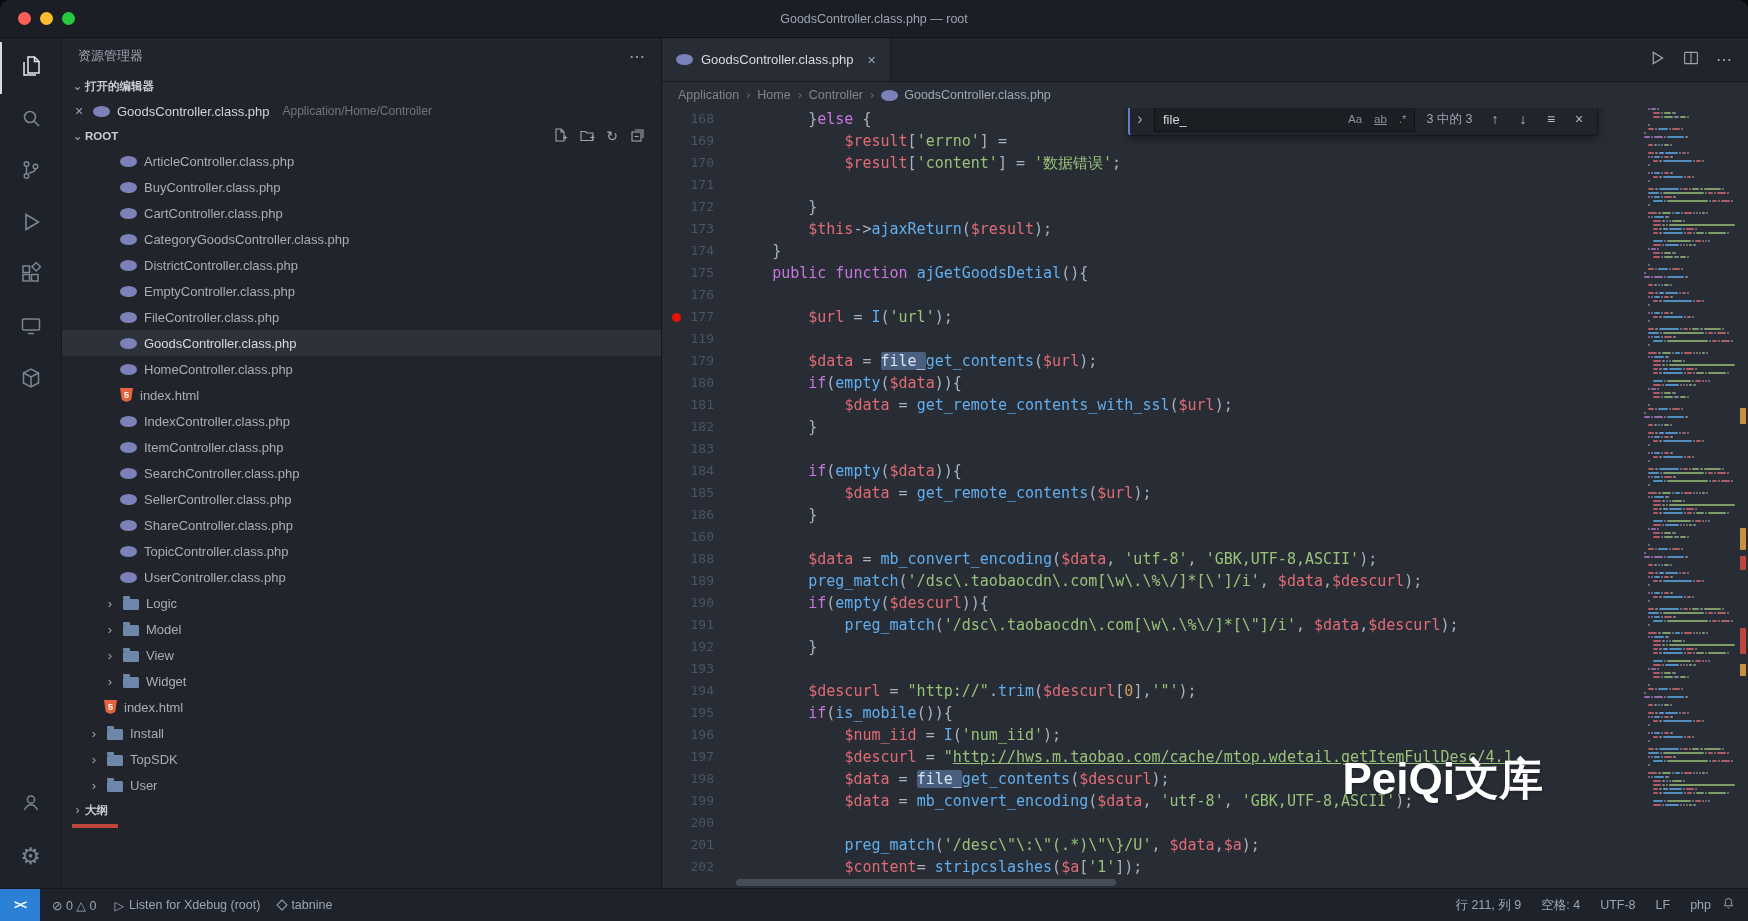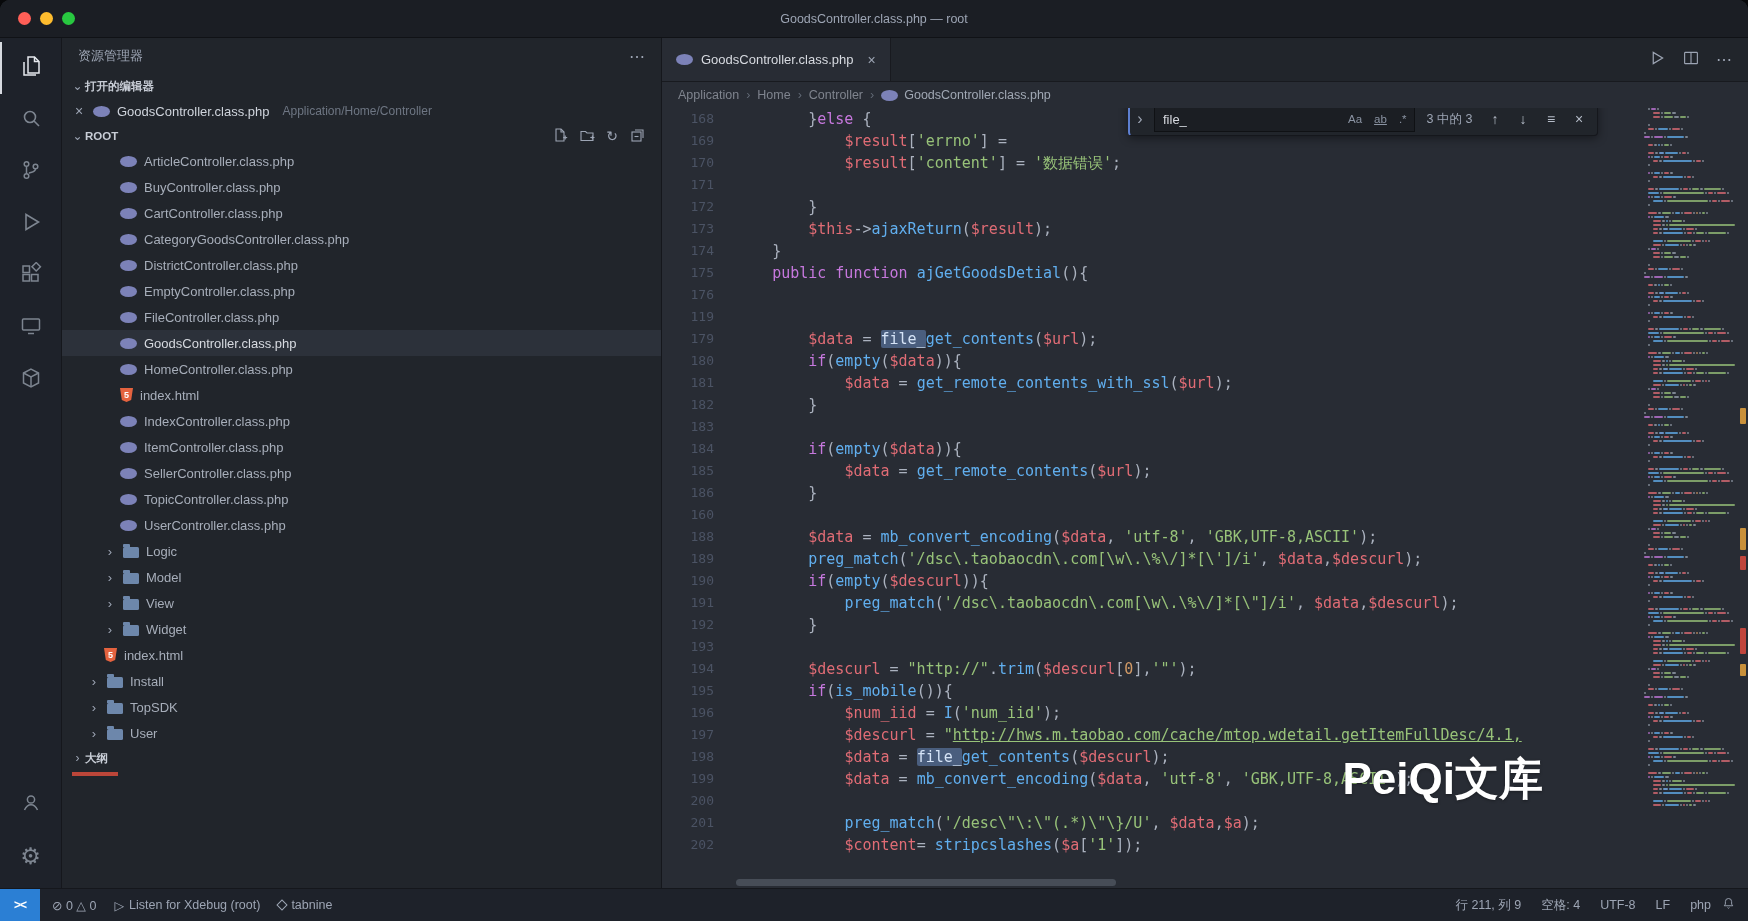--- a/index.html
+++ b/index.html
@@ -260,23 +260,31 @@
             <span class="tree-label">index.html</span>
           </div>
           <div class="tree-item" style="padding-left: 58px;">
             <span class="icon-php"></span>
             <span class="tree-label">IndexController.class.php</span>
           </div>
           <div class="tree-item" style="padding-left: 58px;">
             <span class="icon-php"></span>
             <span class="tree-label">ItemController.class.php</span>
           </div>
+          <div class="tree-item" style="padding-left: 58px;">
+            <span class="icon-php"></span>
+            <span class="tree-label">SearchController.class.php</span>
+          </div>
           <div class="tree-item" style="padding-left: 58px; align-items: center;">
             <span class="icon-php"></span>
             <span class="tree-label">SellerController.class.php</span>
+          </div>
+          <div class="tree-item" style="padding-left: 58px;">
+            <span class="icon-php"></span>
+            <span class="tree-label">ShareController.class.php</span>
           </div>
           <div class="tree-item" style="padding-left: 58px;">
             <span class="icon-php"></span>
             <span class="tree-label">TopicController.class.php</span>
           </div>
           <div class="tree-item" style="padding-left: 58px;">
             <span class="icon-php"></span>
             <span class="tree-label">UserController.class.php</span>
           </div>
           <div class="tree-item" style="padding-left: 42px;">
@@ -370,20 +378,21 @@
         <div class="code-lines">
             <div class="code-line"><span class="gutter">168</span><span class="line-content"><span>        </span><span class="tk-f">}</span><span class="tk-k">else</span><span class="tk-f"> {</span></span></div>
             <div class="code-line"><span class="gutter">169</span><span class="line-content"><span>            </span><span class="tk-v">$result</span><span class="tk-f">[</span><span class="tk-s">'errno'</span><span class="tk-f">] = </span></span></div>
             <div class="code-line"><span class="gutter">170</span><span class="line-content"><span>            </span><span class="tk-v">$result</span><span class="tk-f">[</span><span class="tk-s">'content'</span><span class="tk-f">] = </span><span class="tk-s">'数据错误'</span><span class="tk-f">;</span></span></div>
             <div class="code-line"><span class="gutter">171</span><span class="line-content"><span></span></span></div>
             <div class="code-line"><span class="gutter">172</span><span class="line-content"><span>        </span><span class="tk-f">}</span></span></div>
             <div class="code-line"><span class="gutter">173</span><span class="line-content"><span>        </span><span class="tk-v">$this</span><span class="tk-f">-&gt;</span><span class="tk-u">ajaxReturn</span><span class="tk-f">(</span><span class="tk-v">$result</span><span class="tk-f">);</span></span></div>
             <div class="code-line"><span class="gutter">174</span><span class="line-content"><span>    </span><span class="tk-f">}</span></span></div>
             <div class="code-line"><span class="gutter">175</span><span class="line-content"><span>    </span><span class="tk-k">public</span><span class="tk-f"> </span><span class="tk-k">function</span><span class="tk-f"> </span><span class="tk-u">ajGetGoodsDetial</span><span class="tk-f">(){</span></span></div>
             <div class="code-line"><span class="gutter">176</span><span class="line-content"><span></span></span></div>
+            <div class="code-line"><span class="gutter"><span class="bp"></span>177</span><span class="line-content"><span>        </span><span class="tk-v">$url</span><span class="tk-f"> = </span><span class="tk-u">I</span><span class="tk-f">(</span><span class="tk-s">'url'</span><span class="tk-f">);</span></span></div>
             <div class="code-line"><span class="gutter">119</span><span class="line-content"><span></span></span></div>
             <div class="code-line"><span class="gutter">179</span><span class="line-content"><span>        </span><span class="tk-v">$data</span><span class="tk-f"> = </span><span class="tk-m">file_</span><span class="tk-u">get_contents</span><span class="tk-f">(</span><span class="tk-v">$url</span><span class="tk-f">);</span></span></div>
             <div class="code-line"><span class="gutter">180</span><span class="line-content"><span>        </span><span class="tk-k">if</span><span class="tk-f">(</span><span class="tk-u">empty</span><span class="tk-f">(</span><span class="tk-v">$data</span><span class="tk-f">)){</span></span></div>
             <div class="code-line"><span class="gutter">181</span><span class="line-content"><span>            </span><span class="tk-v">$data</span><span class="tk-f"> = </span><span class="tk-u">get_remote_contents_with_ssl</span><span class="tk-f">(</span><span class="tk-v">$url</span><span class="tk-f">);</span></span></div>
             <div class="code-line"><span class="gutter">182</span><span class="line-content"><span>        </span><span class="tk-f">}</span></span></div>
             <div class="code-line"><span class="gutter">183</span><span class="line-content"><span></span></span></div>
             <div class="code-line"><span class="gutter">184</span><span class="line-content"><span>        </span><span class="tk-k">if</span><span class="tk-f">(</span><span class="tk-u">empty</span><span class="tk-f">(</span><span class="tk-v">$data</span><span class="tk-f">)){</span></span></div>
             <div class="code-line"><span class="gutter">185</span><span class="line-content"><span>            </span><span class="tk-v">$data</span><span class="tk-f"> = </span><span class="tk-u">get_remote_contents</span><span class="tk-f">(</span><span class="tk-v">$url</span><span class="tk-f">);</span></span></div>
             <div class="code-line"><span class="gutter">186</span><span class="line-content"><span>        </span><span class="tk-f">}</span></span></div>
             <div class="code-line"><span class="gutter">160</span><span class="line-content"><span></span></span></div>

